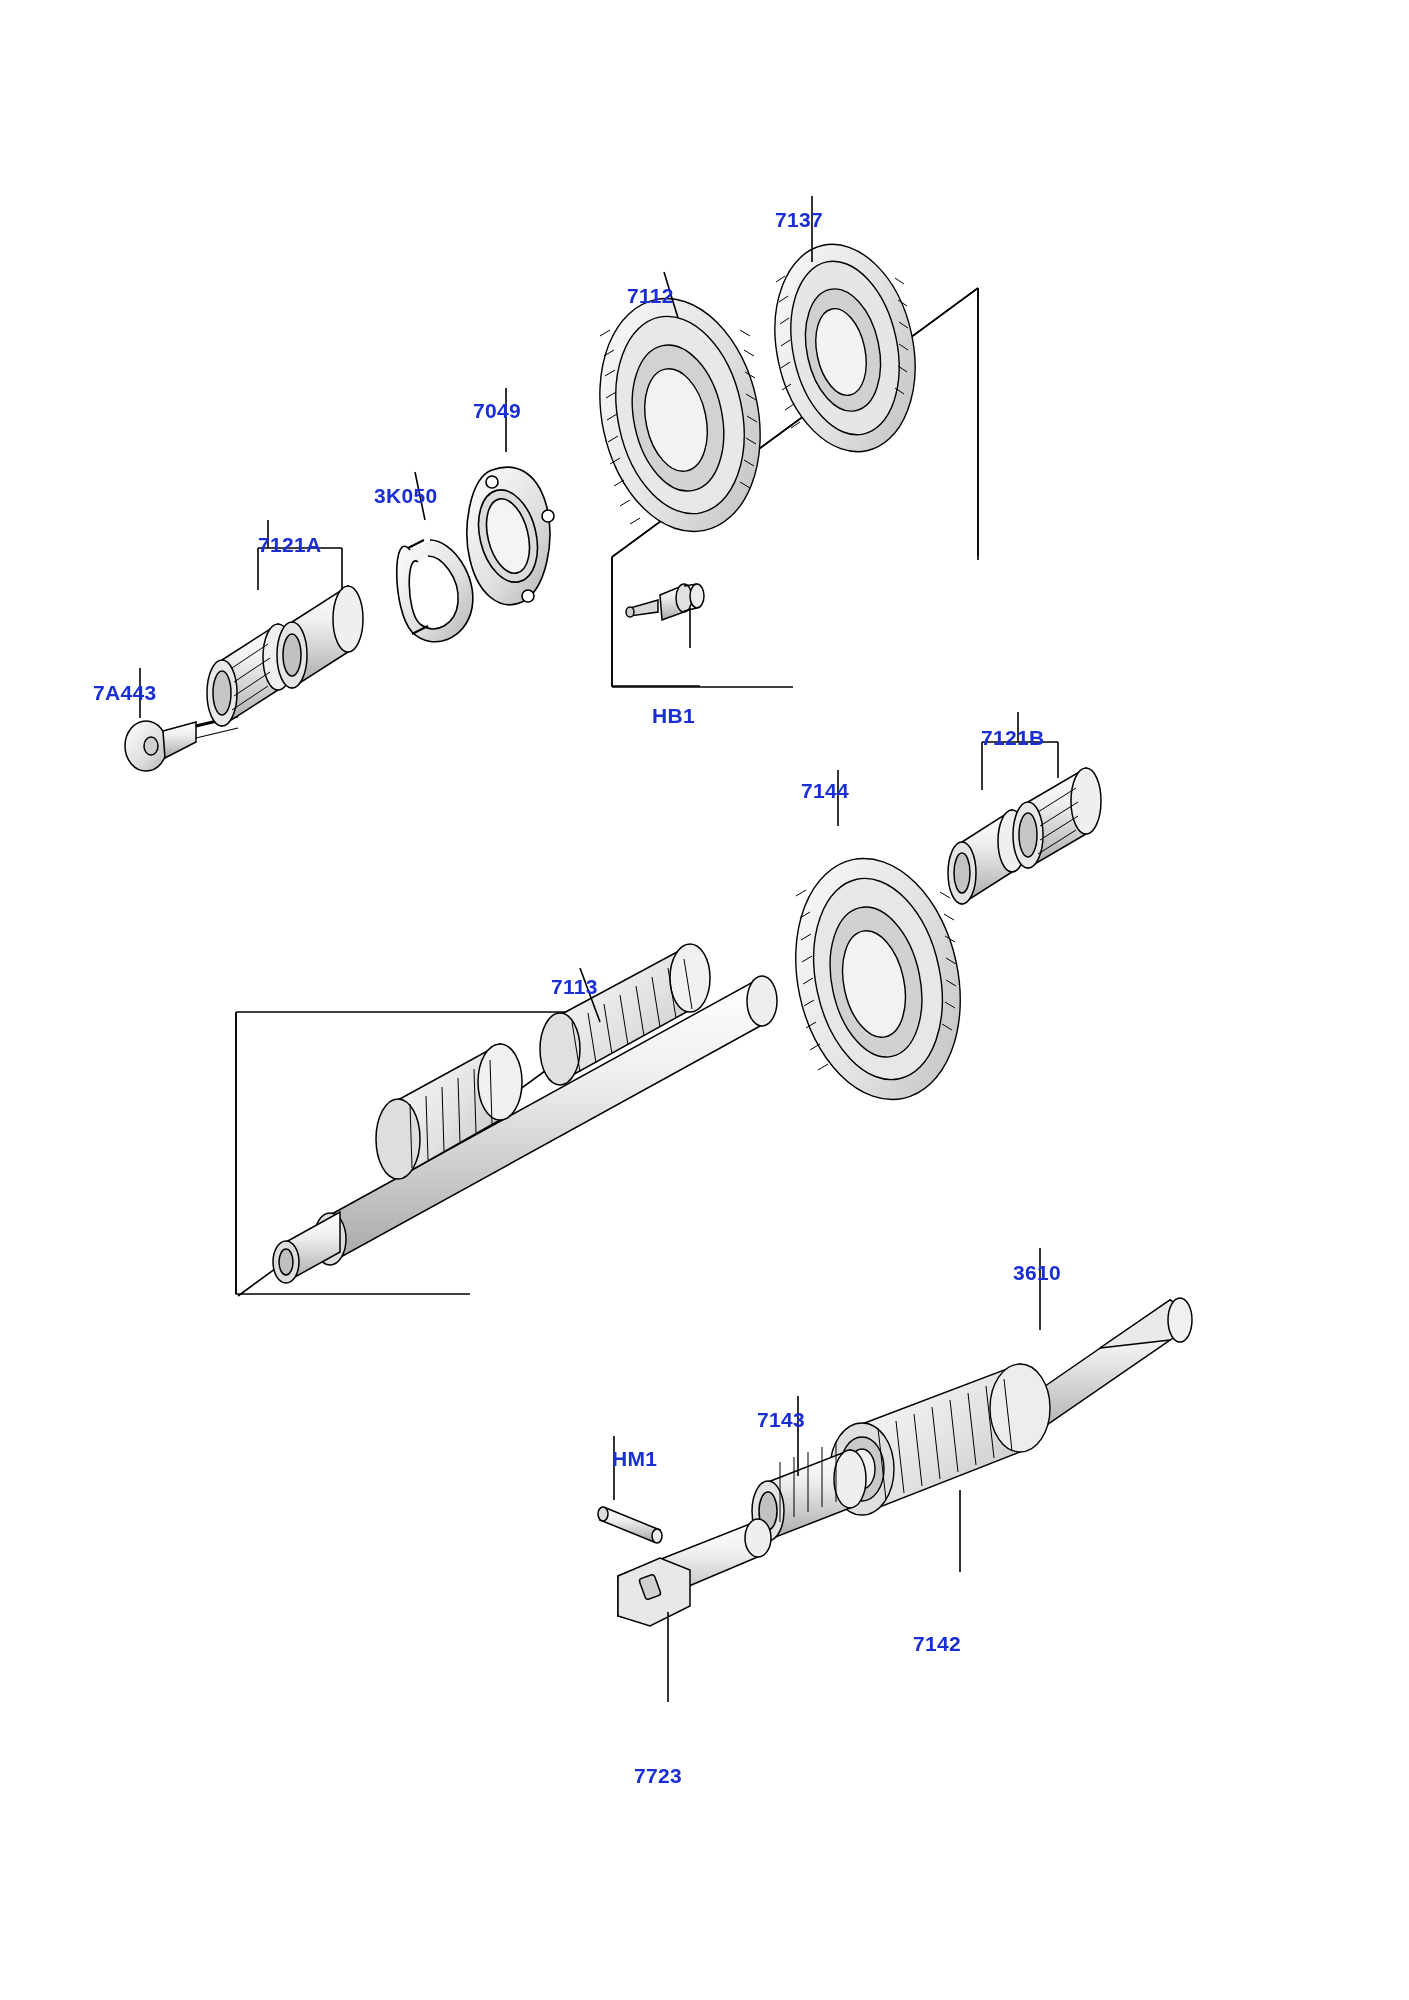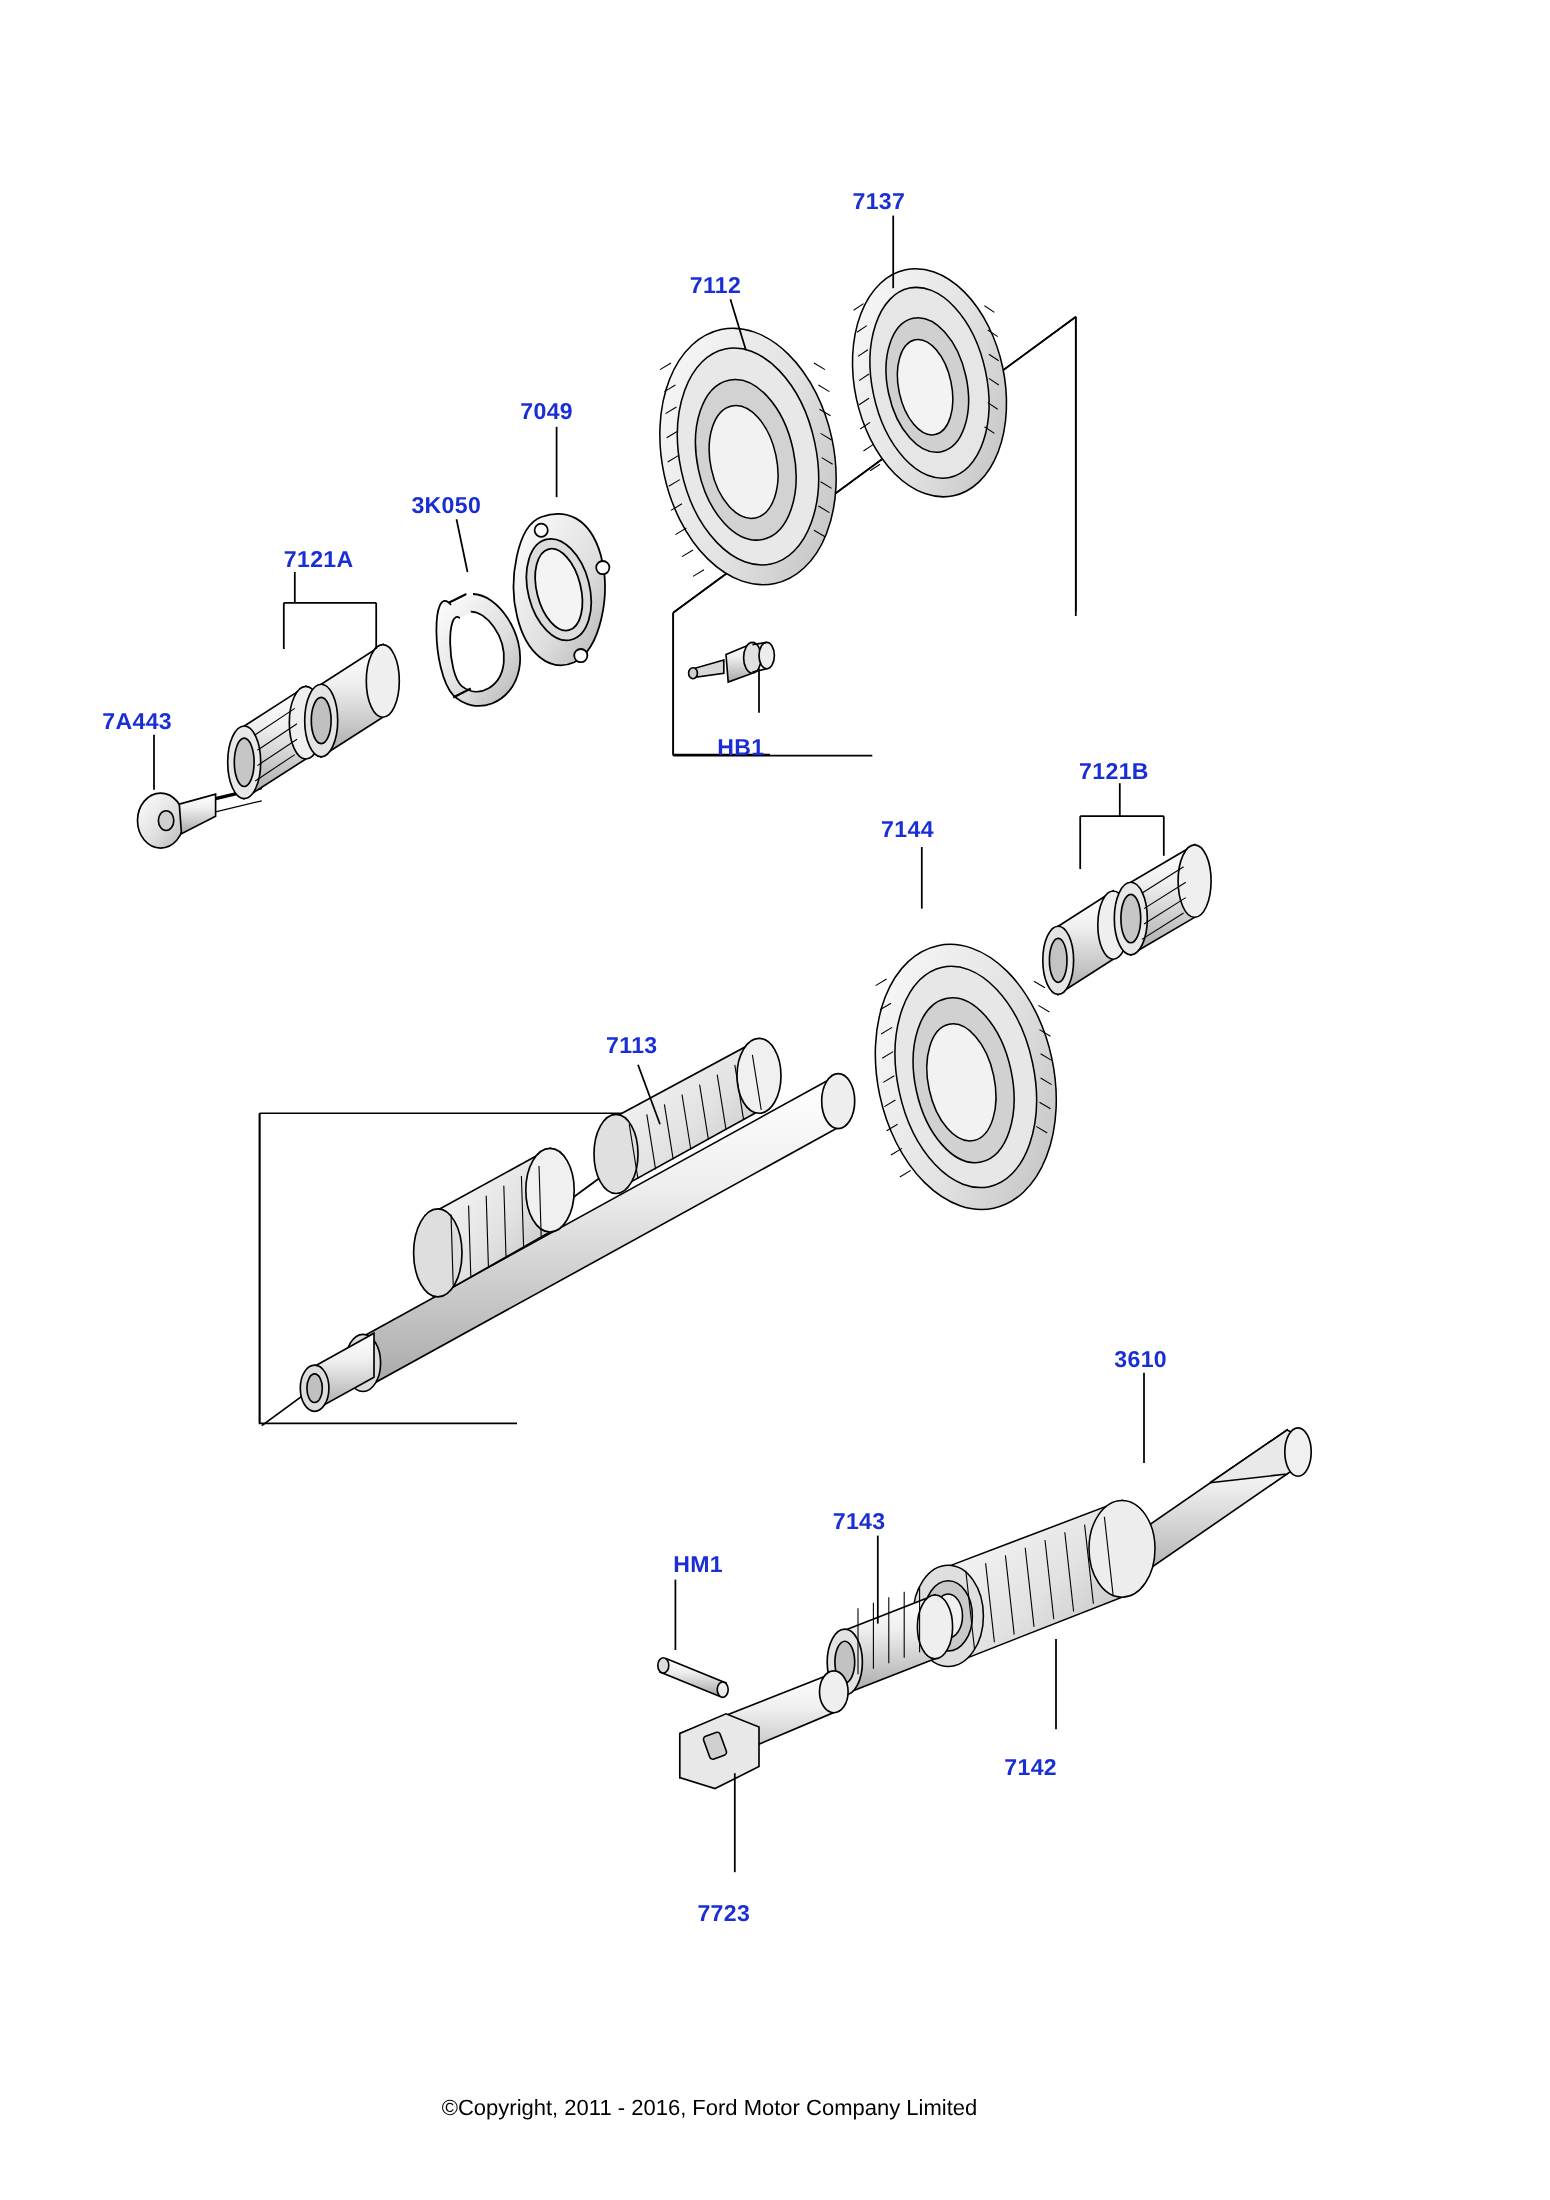--- a/index.html
+++ b/index.html
@@ -21,20 +21,21 @@
     height: 2000px;
   }
   .callout {
     position: absolute;
     color: #1a2ed6;
     font-weight: bold;
     font-size: 21px;
     letter-spacing: 0.3px;
     white-space: nowrap;
     font-family: "Liberation Sans", sans-serif;
+    margin-top: 36px;
   }
   .footer-block {
     position: absolute;
     right: 38px;
     top: 1740px;
     text-align: right;
     color: #000;
     font-size: 19px;
     line-height: 30px;
     font-family: "Liberation Sans", sans-serif;
@@ -399,15 +400,14 @@
   <div class="callout" style="left:981px; top:690px;">7121B</div>
   <div class="callout" style="left:801px; top:743px;">7144</div>
   <div class="callout" style="left:551px; top:939px;">7113</div>
   <div class="callout" style="left:1013px;top:1225px;">3610</div>
   <div class="callout" style="left:612px; top:1411px;">HM1</div>
   <div class="callout" style="left:757px; top:1372px;">7143</div>
   <div class="callout" style="left:913px; top:1596px;">7142</div>
   <div class="callout" style="left:634px; top:1728px;">7723</div>
 
 
-  <div class="copyright">©Copyright, 2011 - 2016, Ford Motor Company Limited</div>
 
 </div>
 
 </body></html>

